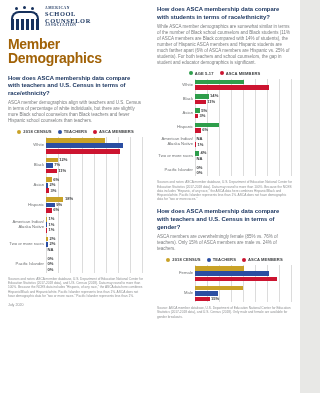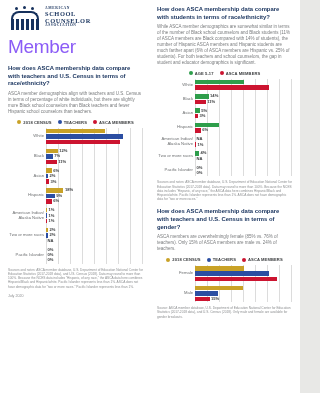--- a/index.html
+++ b/index.html
@@ -30,21 +30,21 @@
   .logo-mark .cols i{display:block;width:3px;height:11px;background:#16315c;}
   .logo-text{line-height:1.06;padding-top:1px;}
   .logo-text div{font-family:"Liberation Serif",serif;color:#16315c;letter-spacing:.6px;}
   .lt1{font-size:3.6px;font-weight:bold;}
   .lt2{font-size:6.4px;font-weight:bold;}
   .lt3{font-size:6.4px;font-weight:bold;}
   .lt4{font-size:3.6px;font-weight:bold;}
 
   
   .title{
-    font-size:19px;font-weight:normal;color:#8b5cf6;line-height:1.02;
+    font-size:14px;font-weight:bold;color:#a16207;line-height:1.02;
     letter-spacing:-.3px;margin:2px 0 9px 0;
   }
 
   
   .q{
     font-size:5.9px;font-weight:bold;color:#16315c;line-height:1.28;margin-bottom:3px;
   }
   .lede{
     font-size:4.5px;color:#7a7c7e;line-height:1.33;margin-bottom:5px;
   }
@@ -96,20 +96,21 @@
       <div class="logo-text">
         <div class="lt1">AMERICAN</div>
         <div class="lt2">SCHOOL</div>
         <div class="lt3">COUNSELOR</div>
         <div class="lt4">ASSOCIATION</div>
       </div>
     </div>
 
     <div class="title">
       <div>Member</div>
+      <div>Demographics</div>
     </div>
 
     <div>
       <div class="q">How does ASCA membership data compare with teachers and U.S. Census in terms of race/ethnicity?</div>
       <div class="lede">ASCA member demographics align with teachers and U.S. Census in terms of percentage of white individuals, but there are slightly more Black school counselors than Black teachers and fewer Hispanic school counselors than teachers.</div>
       <div class="legend">
           <span>
             <i class="dot" style="background: rgb(201, 162, 39);"></i>
             <b>2018 CENSUS</b>
           </span>

